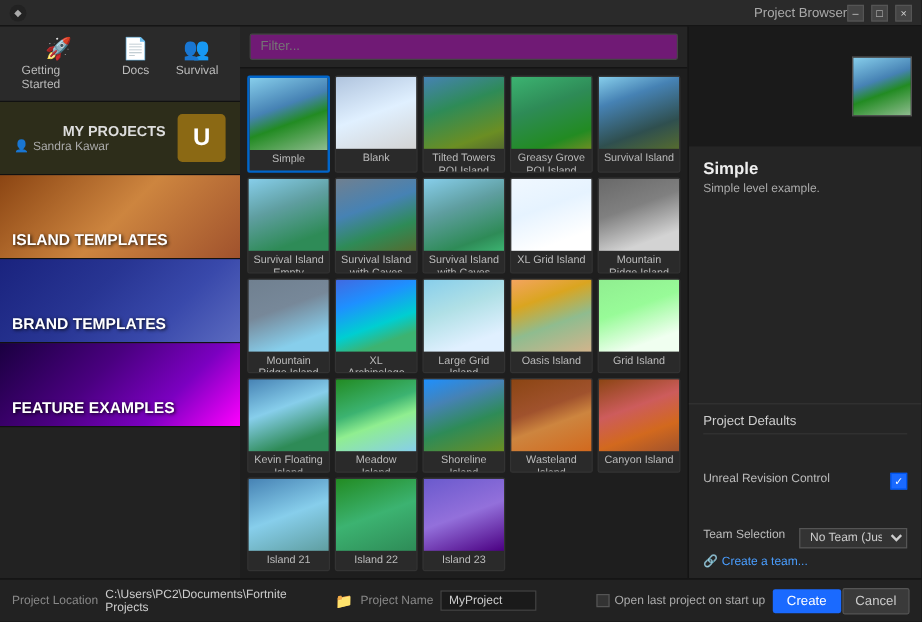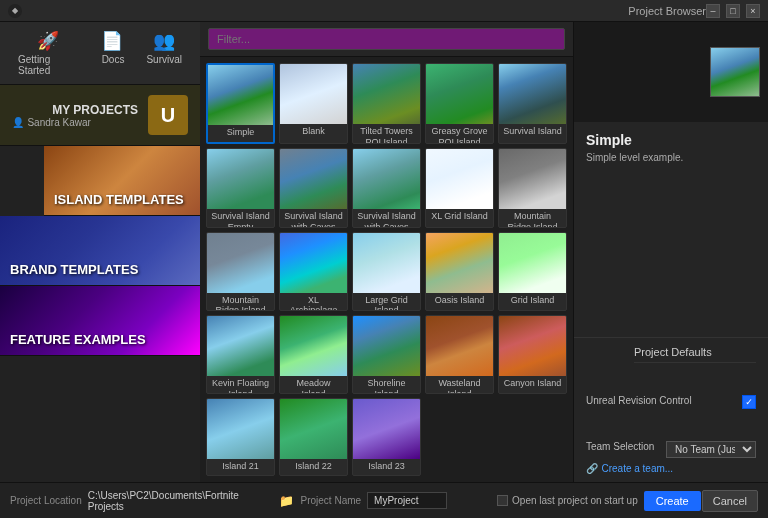--- a/index.html
+++ b/index.html
@@ -139,21 +139,21 @@
     }
     .sidebar-category-label {
       position: absolute;
       bottom: 8px;
       left: 10px;
       font-size: 13px;
       font-weight: bold;
       color: #fff;
       text-shadow: 1px 1px 3px rgba(0,0,0,0.9);
     }
-    .cat-island { background: linear-gradient(135deg, #8b4513 0%, #cd853f 50%, #a0522d 100%); margin-left: 44px; }
+    .cat-island { background: linear-gradient(135deg, #8b4513 0%, #cd853f 50%, #a0522d 100%); }
     .cat-brand { background: linear-gradient(135deg, #1a237e 0%, #283593 40%, #3949ab 70%, #5c6bc0 100%); }
     .cat-feature { background: linear-gradient(135deg, #1a0040 0%, #4a0080 40%, #7b00c0 70%, #ff00ff 100%); }
 
     
     .content-area {
       flex: 1;
       display: flex;
       flex-direction: column;
       background: #1e1e1e;
     }
@@ -282,21 +282,20 @@
     .project-defaults {
       border-top: 1px solid #333;
       padding: 8px 12px;
     }
     .project-defaults-title {
       font-size: 11px;
       color: #ccc;
       margin-bottom: 6px;
       padding-bottom: 4px;
       border-bottom: 1px solid #333;
-      margin-left: 48px;
     }
     .project-defaults-row {
       display: flex;
       align-items: flex-start;
       justify-content: space-between;
       margin-bottom: 5px;
       font-size: 10px;
       margin-top: 32px;
     }
     .project-defaults-label { color: #bbb; }

